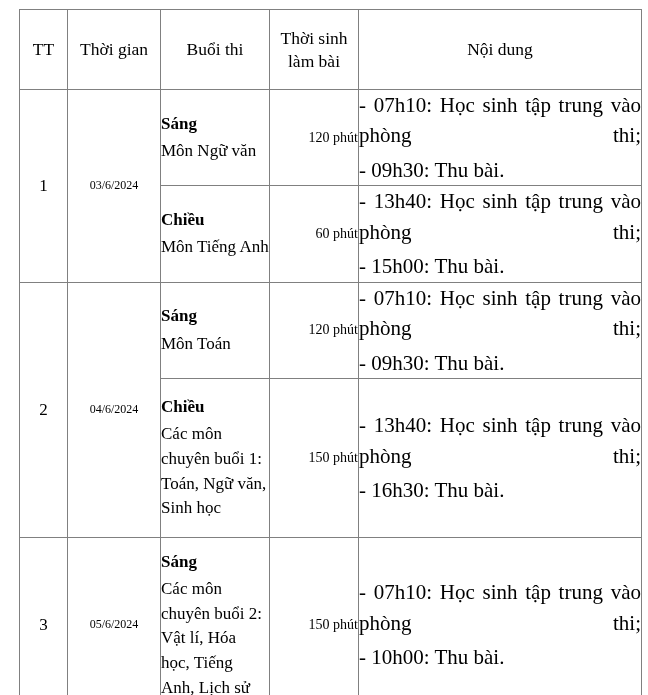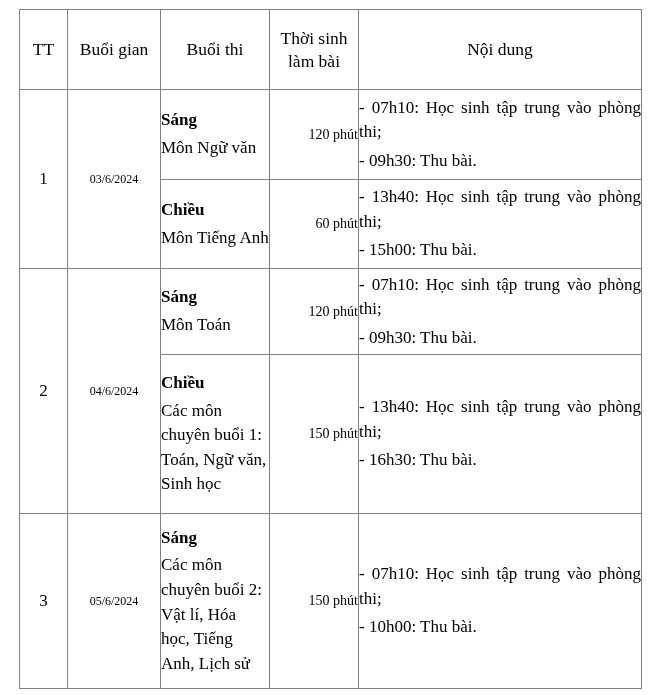--- a/index.html
+++ b/index.html
@@ -80,21 +80,21 @@
   td.session-cell .session-subject {
     display: block;
   }
   td.duration-cell {
     text-align: right;
     font-size: 14px;
   }
   td.content-cell {
     text-align: justify;
     text-align-last: left;
-    font-size: 17px;
+    font-size: 21px;
     line-height: 1.45;
     padding: 6px 11px 6px 11px;
     vertical-align: middle;
   }
   td.content-cell p {
     margin: 0 0 4px 0;
     text-align: justify;
     text-align-last: left;
   }
   td.content-cell p:last-child {
@@ -120,21 +120,21 @@
       <col class="c-tt">
       <col class="c-date">
       <col class="c-session">
       <col class="c-duration">
       <col class="c-content">
     </colgroup>
 
     <thead>
       <tr>
         <th>TT</th>
-        <th>Buổi gian</th>
+        <th>Thời gian</th>
         <th>Buổi thi</th>
         <th>Thời sinh làm bài</th>
         <th>Nội dung</th>
       </tr>
     </thead>
 
     <tbody>
 
       <tr style="height:90px;">
         <td class="tt-cell" rowspan="2">1</td>

